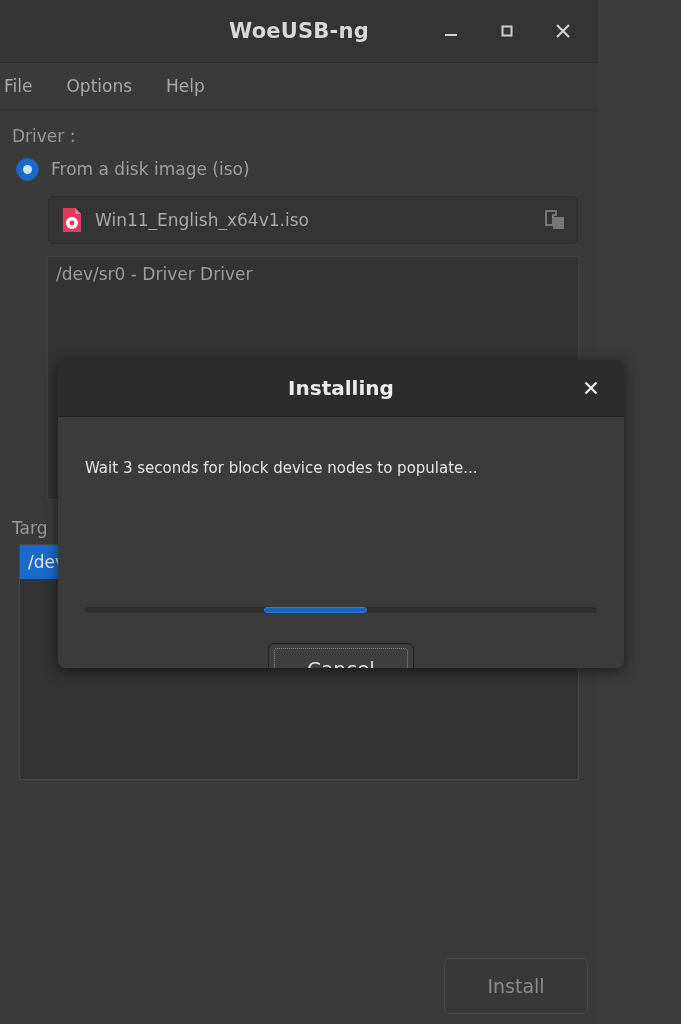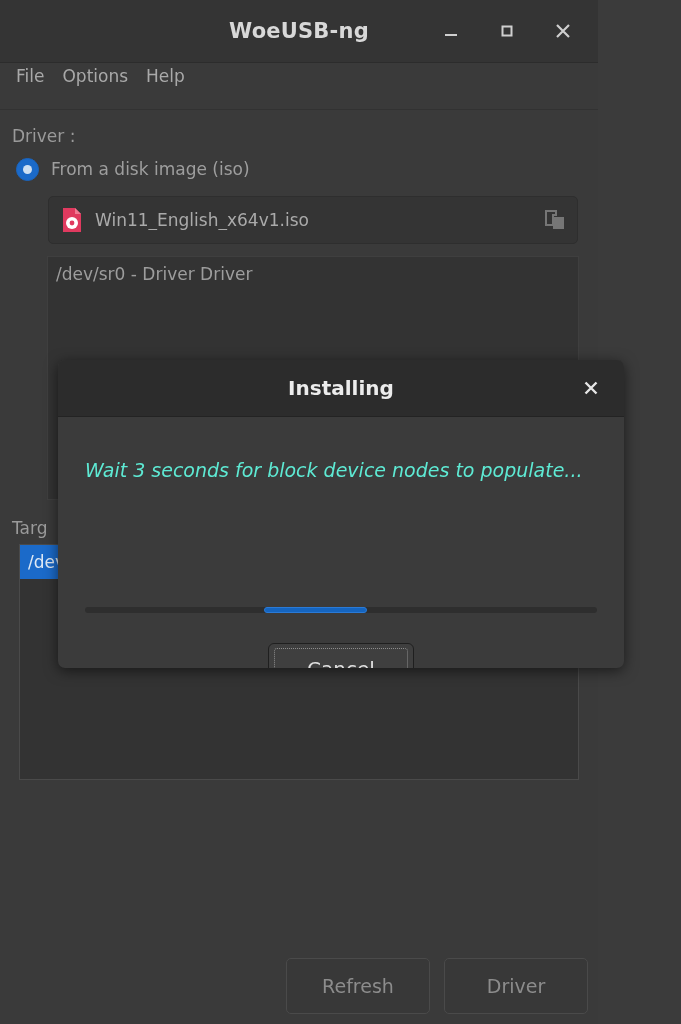--- a/index.html
+++ b/index.html
@@ -59,22 +59,22 @@
     cursor: default;
   }
   .win-btn svg { display:block; }
 
   
   .menubar {
     height: 46px;
     background: #3a3a3a;
     border-bottom: 1px solid #323232;
     display: flex;
-    padding-left: 12px;
-    gap: 10px;
+    align-items: center;
+    gap: 26px;
     flex: 0 0 auto;
   }
   .menu-item {
     font-size: 17px;
     color: #a9a9a9;
     padding: 3px 4px;
     cursor: default;
   }
 
   
@@ -257,26 +257,25 @@
     cursor: default;
     z-index: 2;
   }
   .dlg-body {
     flex: 1 1 auto;
     position: relative;
     padding: 0 0 0 27px;
   }
   .dlg-message {
     margin-top: 42px;
-    font-size: 19px;
-    color: #5eead4;
+    font-size: 15px;
+    color: #e5e5e5;
     white-space: nowrap;
     overflow: hidden;
     width: 540px;
-    font-style: italic;
   }
   .progress-track {
     position: absolute;
     left: 27px;
     top: 190px;
     width: 512px;
     height: 6px;
     background: #2e2e2e;
     border-radius: 3px;
   }
@@ -376,22 +375,21 @@
       <div class="list-row">/dev/sr0 - Driver Driver</div>
     </div>
 
     <div class="target-label">Targ</div>
 
     <div class="listbox" id="target-listbox">
       <div class="list-row selected">/dev/sde(Cruzer Glide, 14.6G)</div>
     </div>
 
     <div class="bottombar">
-      <div class="btn">Refresh</div>
-      <div class="btn">Driver</div>
+      <div class="btn">Install</div>
     </div>
 
   </div>
 </div>
 
 <div id="install-dialog">
   <div class="dlg-titlebar">
     <div class="dlg-title">Installing</div>
     <div class="dlg-close">
       <svg width="18" height="18" viewBox="0 0 18 18">

